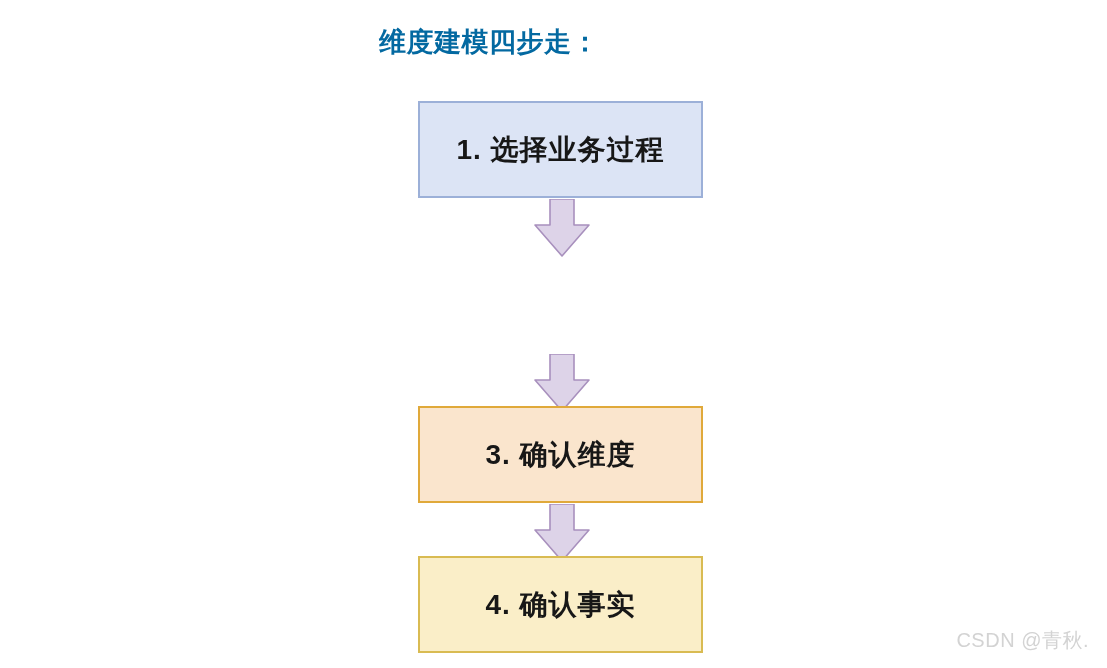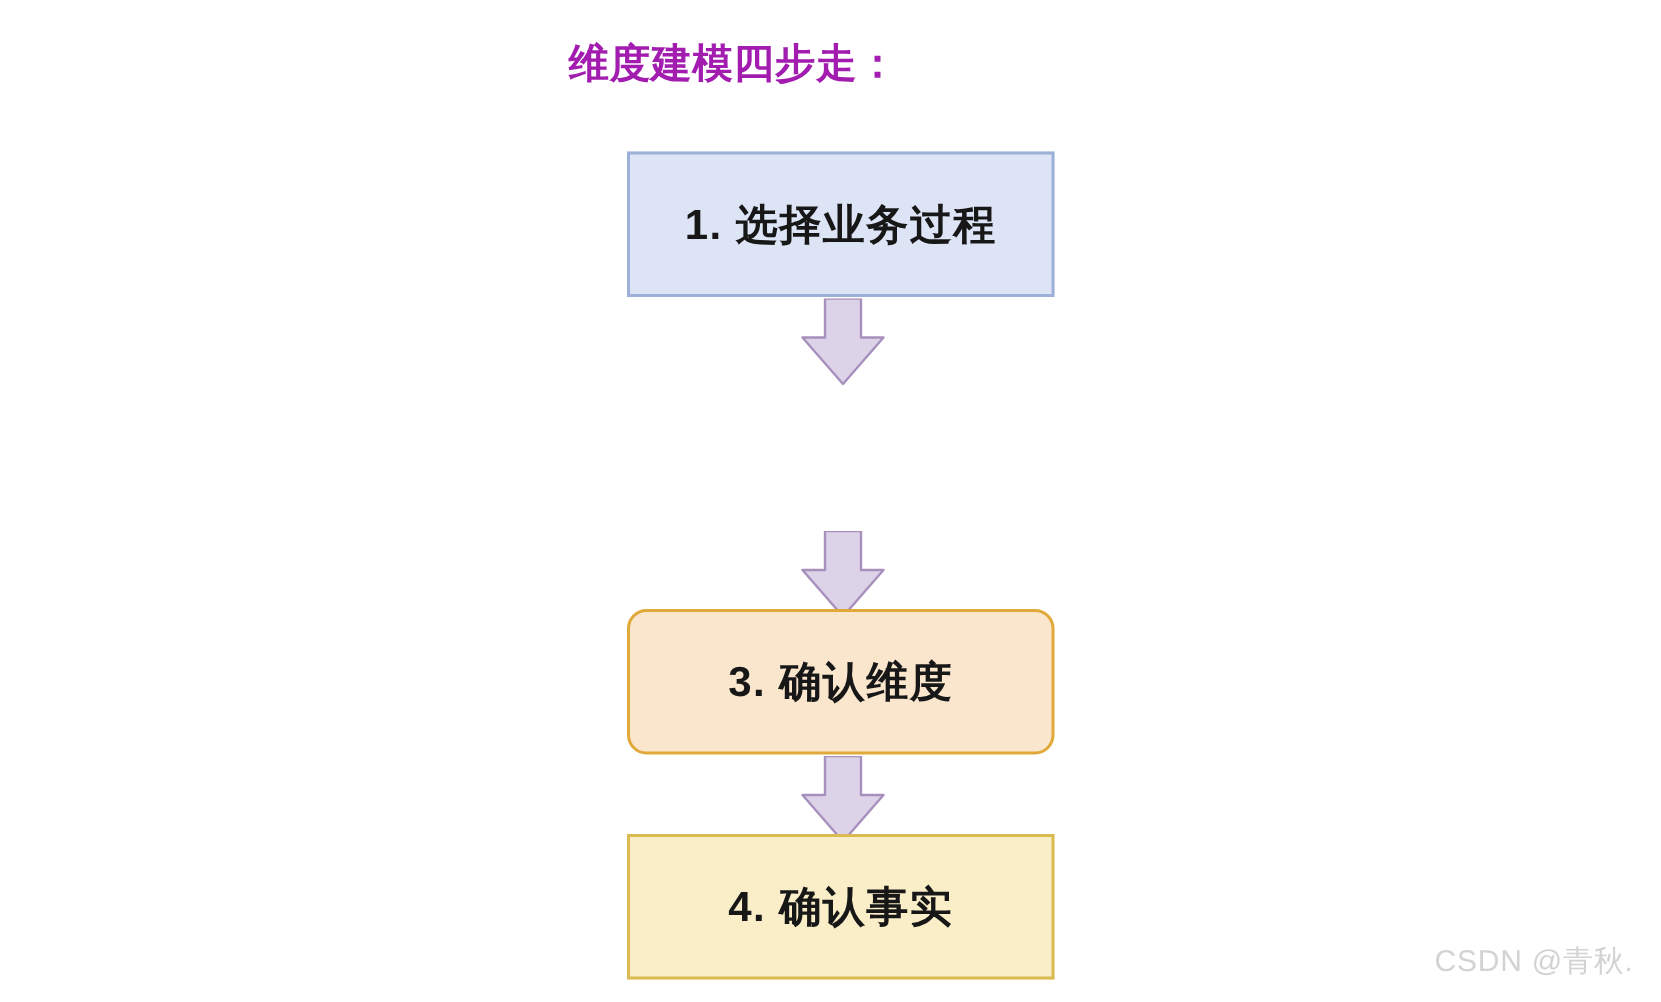--- a/index.html
+++ b/index.html
@@ -24,21 +24,21 @@
     background: #ffffff;
   }
 
   
   #diagram-title {
     position: absolute;
     left: 379px;
     top: 24px;
     font-size: 27px;
     font-weight: bold;
-    color: #a21caf;
+    color: #0369a1;
     letter-spacing: 0.5px;
     white-space: nowrap;
     line-height: 36px;
   }
 
   
   #flow-column {
     position: absolute;
     left: 418px;
     top: 101px;
@@ -62,21 +62,21 @@
   .flow-step .step-label {
     font-size: 28px;
     font-weight: bold;
     color: #171717;
     letter-spacing: 1px;
     white-space: nowrap;
   }
 
   #step-1 { top: 0px;   background: #dce4f5; border-color: #9cb0d8; }
   #step-2 { top: 155px; background: #d9ebd2; border-color: #8fbb72; }
-  #step-3 { top: 305px; background: #fae5cd; border-color: #e0a93a; border-radius: 13px; }
+  #step-3 { top: 305px; background: #fae5cd; border-color: #e0a93a; }
   #step-4 { top: 455px; background: #faeec8; border-color: #d9bb52; }
 
   
   .flow-arrow {
     position: absolute;
     left: 116px;
     width: 56px;
     height: 58px;
     overflow: visible;
   }

